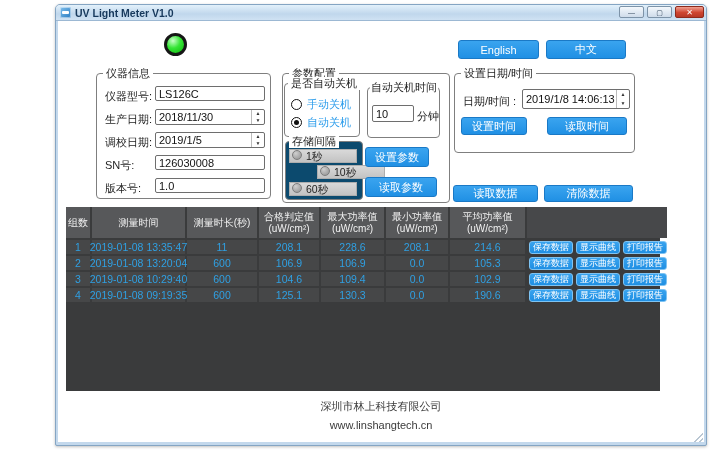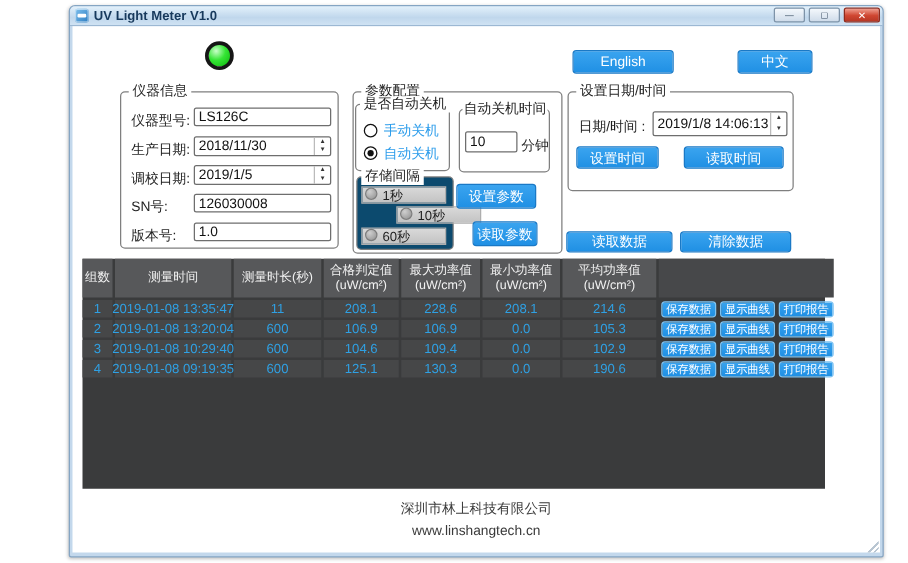--- a/index.html
+++ b/index.html
@@ -56,21 +56,21 @@
     <span class="title-text">UV Light Meter V1.0</span>
     <button class="winbtn btn-min">—</button>
     <button class="winbtn btn-max">▢</button>
     <button class="winbtn btn-close">✕</button>
   </div>
   <div class="client"></div>
 
   <div class="led"></div>
 
   <button class="bluebtn" style="left:402px;top:35px;width:81px;height:19px;">English</button>
-  <button class="bluebtn" style="left:490px;top:35px;width:60px;height:19px;margin-left:44px;">中文</button>
+  <button class="bluebtn" style="left:490px;top:35px;width:80px;height:19px;">中文</button>
 
   <div class="grp" style="left:40px;top:68px;width:173px;height:124px;">
     <span class="legend">仪器信息</span>
     <span class="fieldlabel" style="left:8px;top:15px;">仪器型号:</span>
     <input class="tinput" style="left: 58px; top: 12px; width: 110px; height: 15px;" value="LS126C">
     <span class="fieldlabel" style="left:8px;top:38px;">生产日期:</span>
     <div class="spinwrap" style="left:58px;top:35px;width:110px;height:16px;">
       <input value="2018/11/30" style="">
       <div class="spincol">
           <span>▲</span>
@@ -119,21 +119,21 @@
     <div class="graybar" style="left:3px;top:23px;width:68px;margin-left:28px;">
       <span class="gcirc"></span>
       <span class="glabel">10秒</span>
     </div>
     <div class="graybar" style="left:3px;top:40px;width:68px;">
       <span class="gcirc"></span>
       <span class="glabel">60秒</span>
     </div>
   </div>
   <button class="bluebtn" style="left:309px;top:142px;width:64px;height:20px;">设置参数</button>
-  <button class="bluebtn" style="left:322px;top:172px;width:52px;height:20px;">读取参数</button>
+  <button class="bluebtn" style="left:309px;top:172px;width:72px;height:20px;">读取参数</button>
 
   <div class="grp" style="left:398px;top:68px;width:179px;height:78px;">
     <span class="legend">设置日期/时间</span>
     <span class="fieldlabel" style="left:8px;top:20px;">日期/时间 :</span>
     <div class="spinwrap" style="left:67px;top:15px;width:108px;height:20px;">
       <input value="2019/1/8 14:06:13" style="">
       <div class="spincol">
           <span>▲</span>
           <span>▼</span>
         </div>

